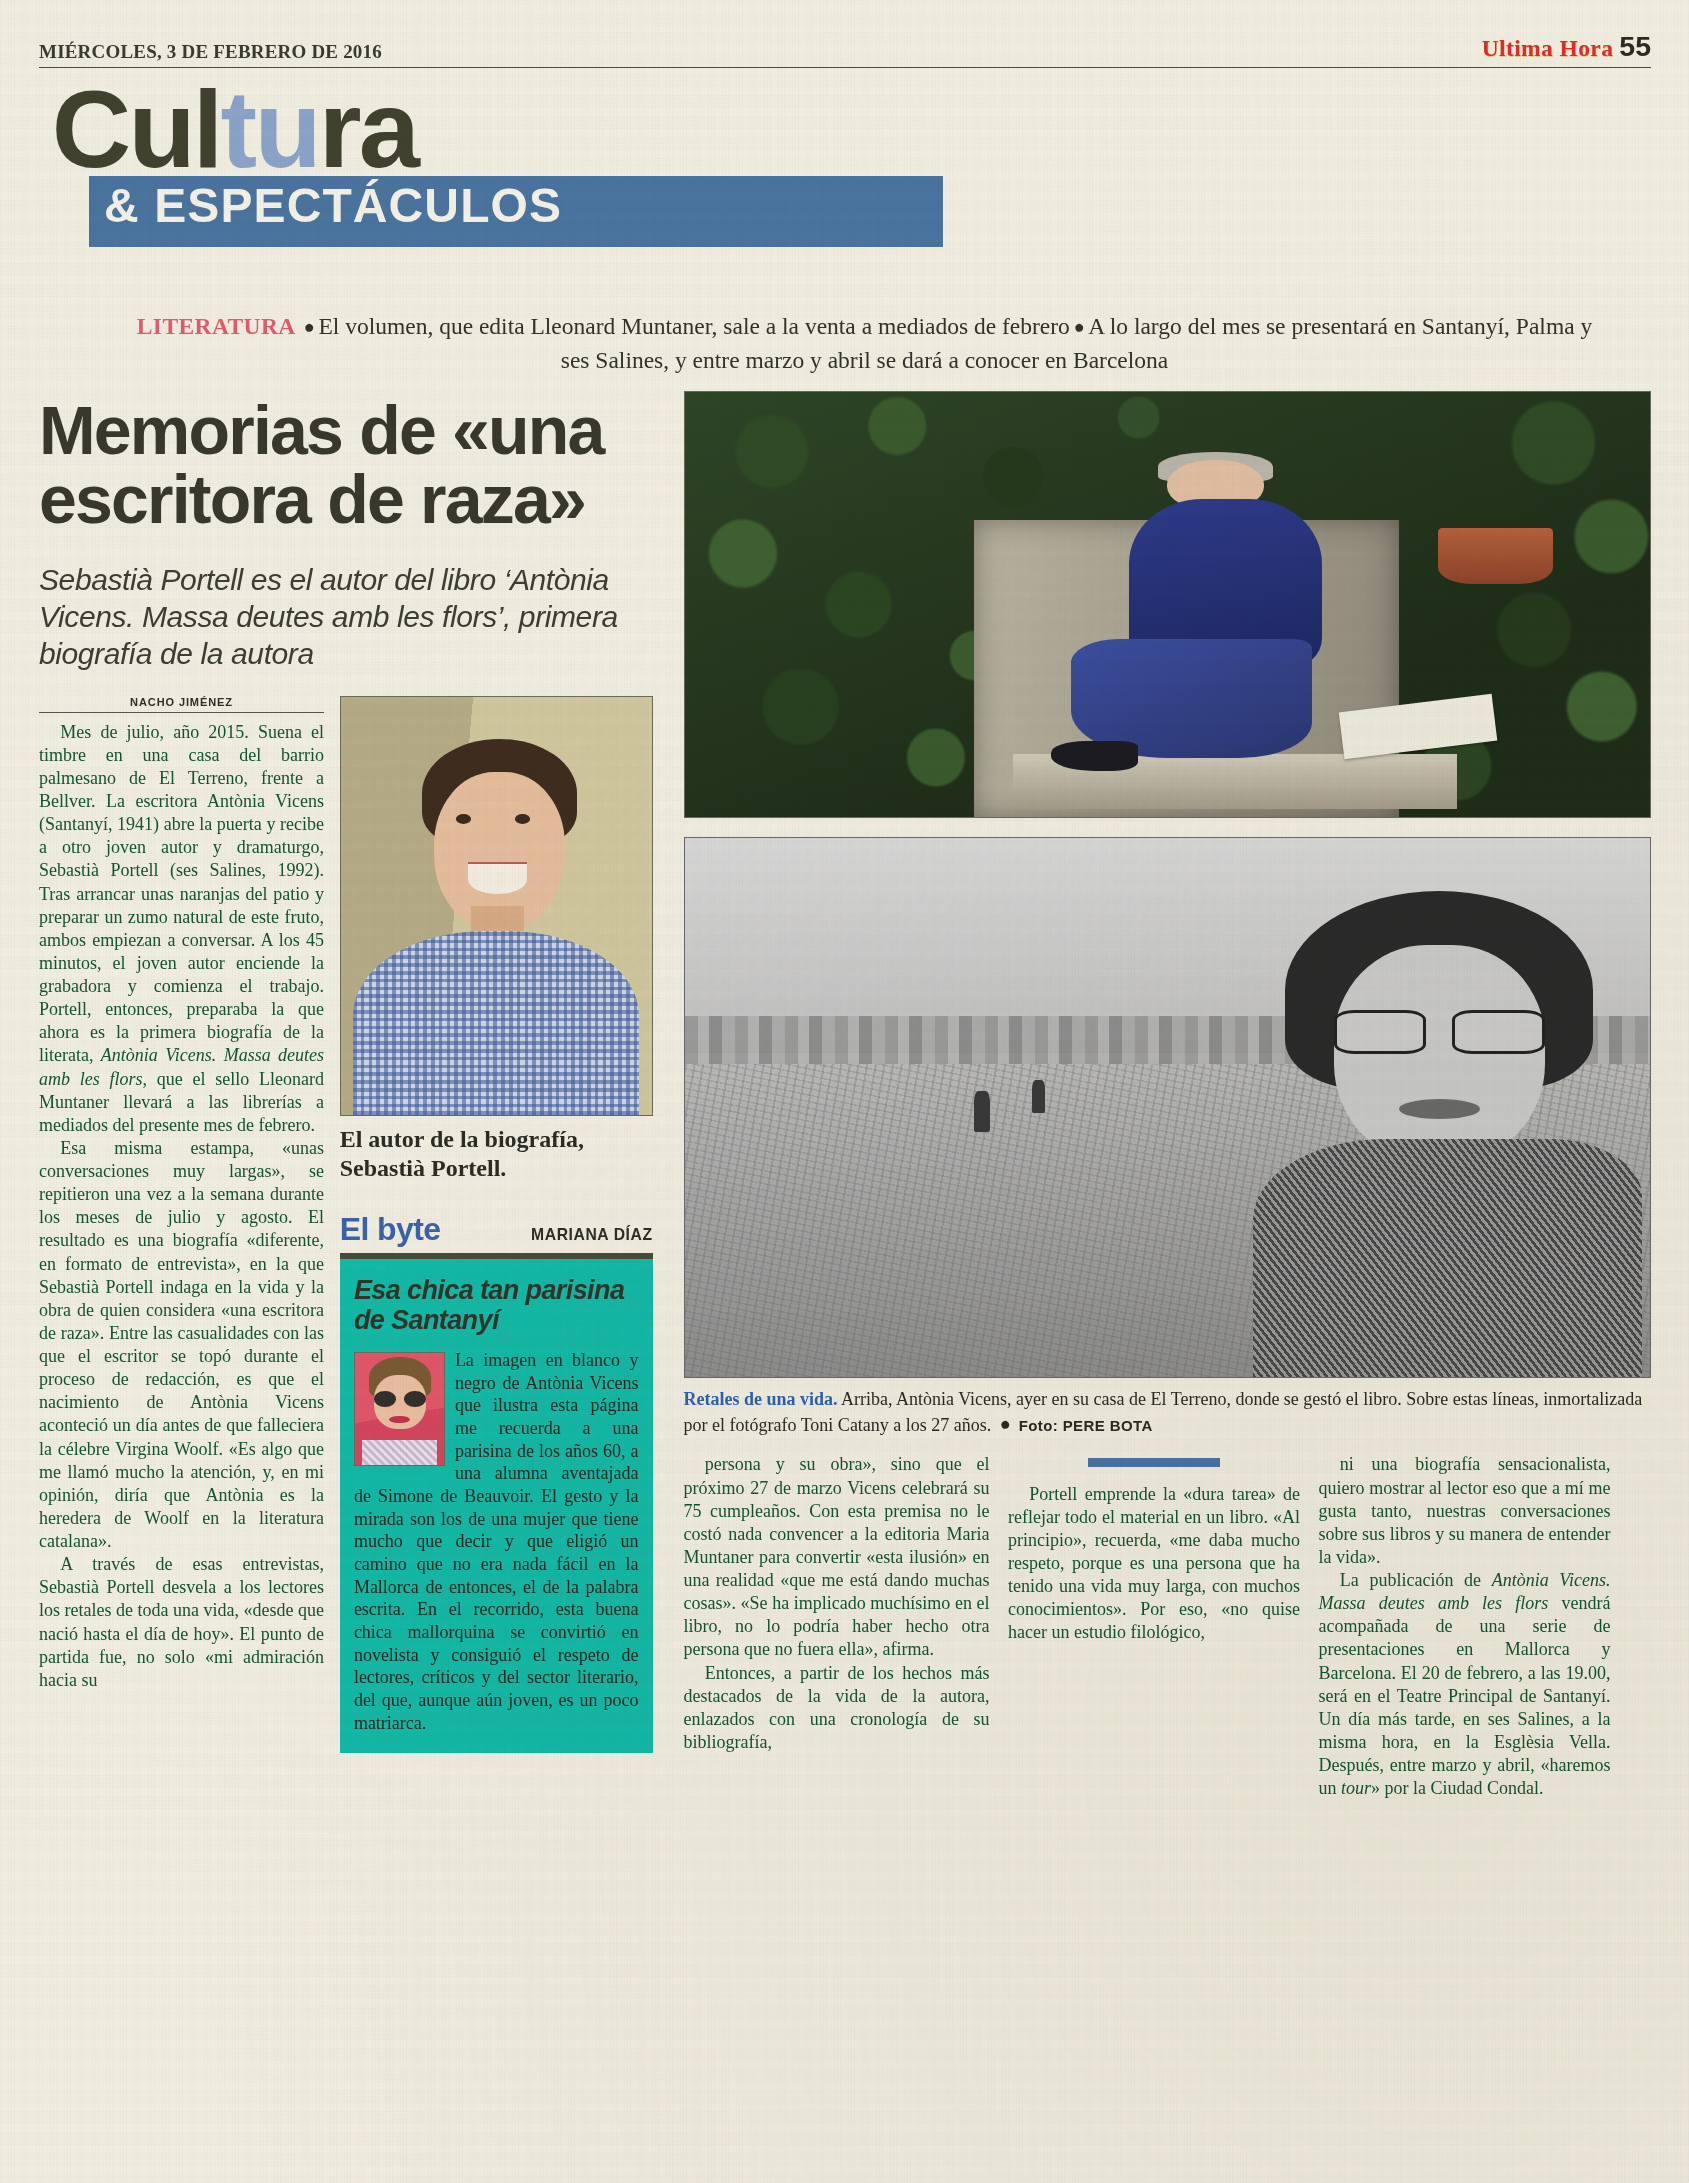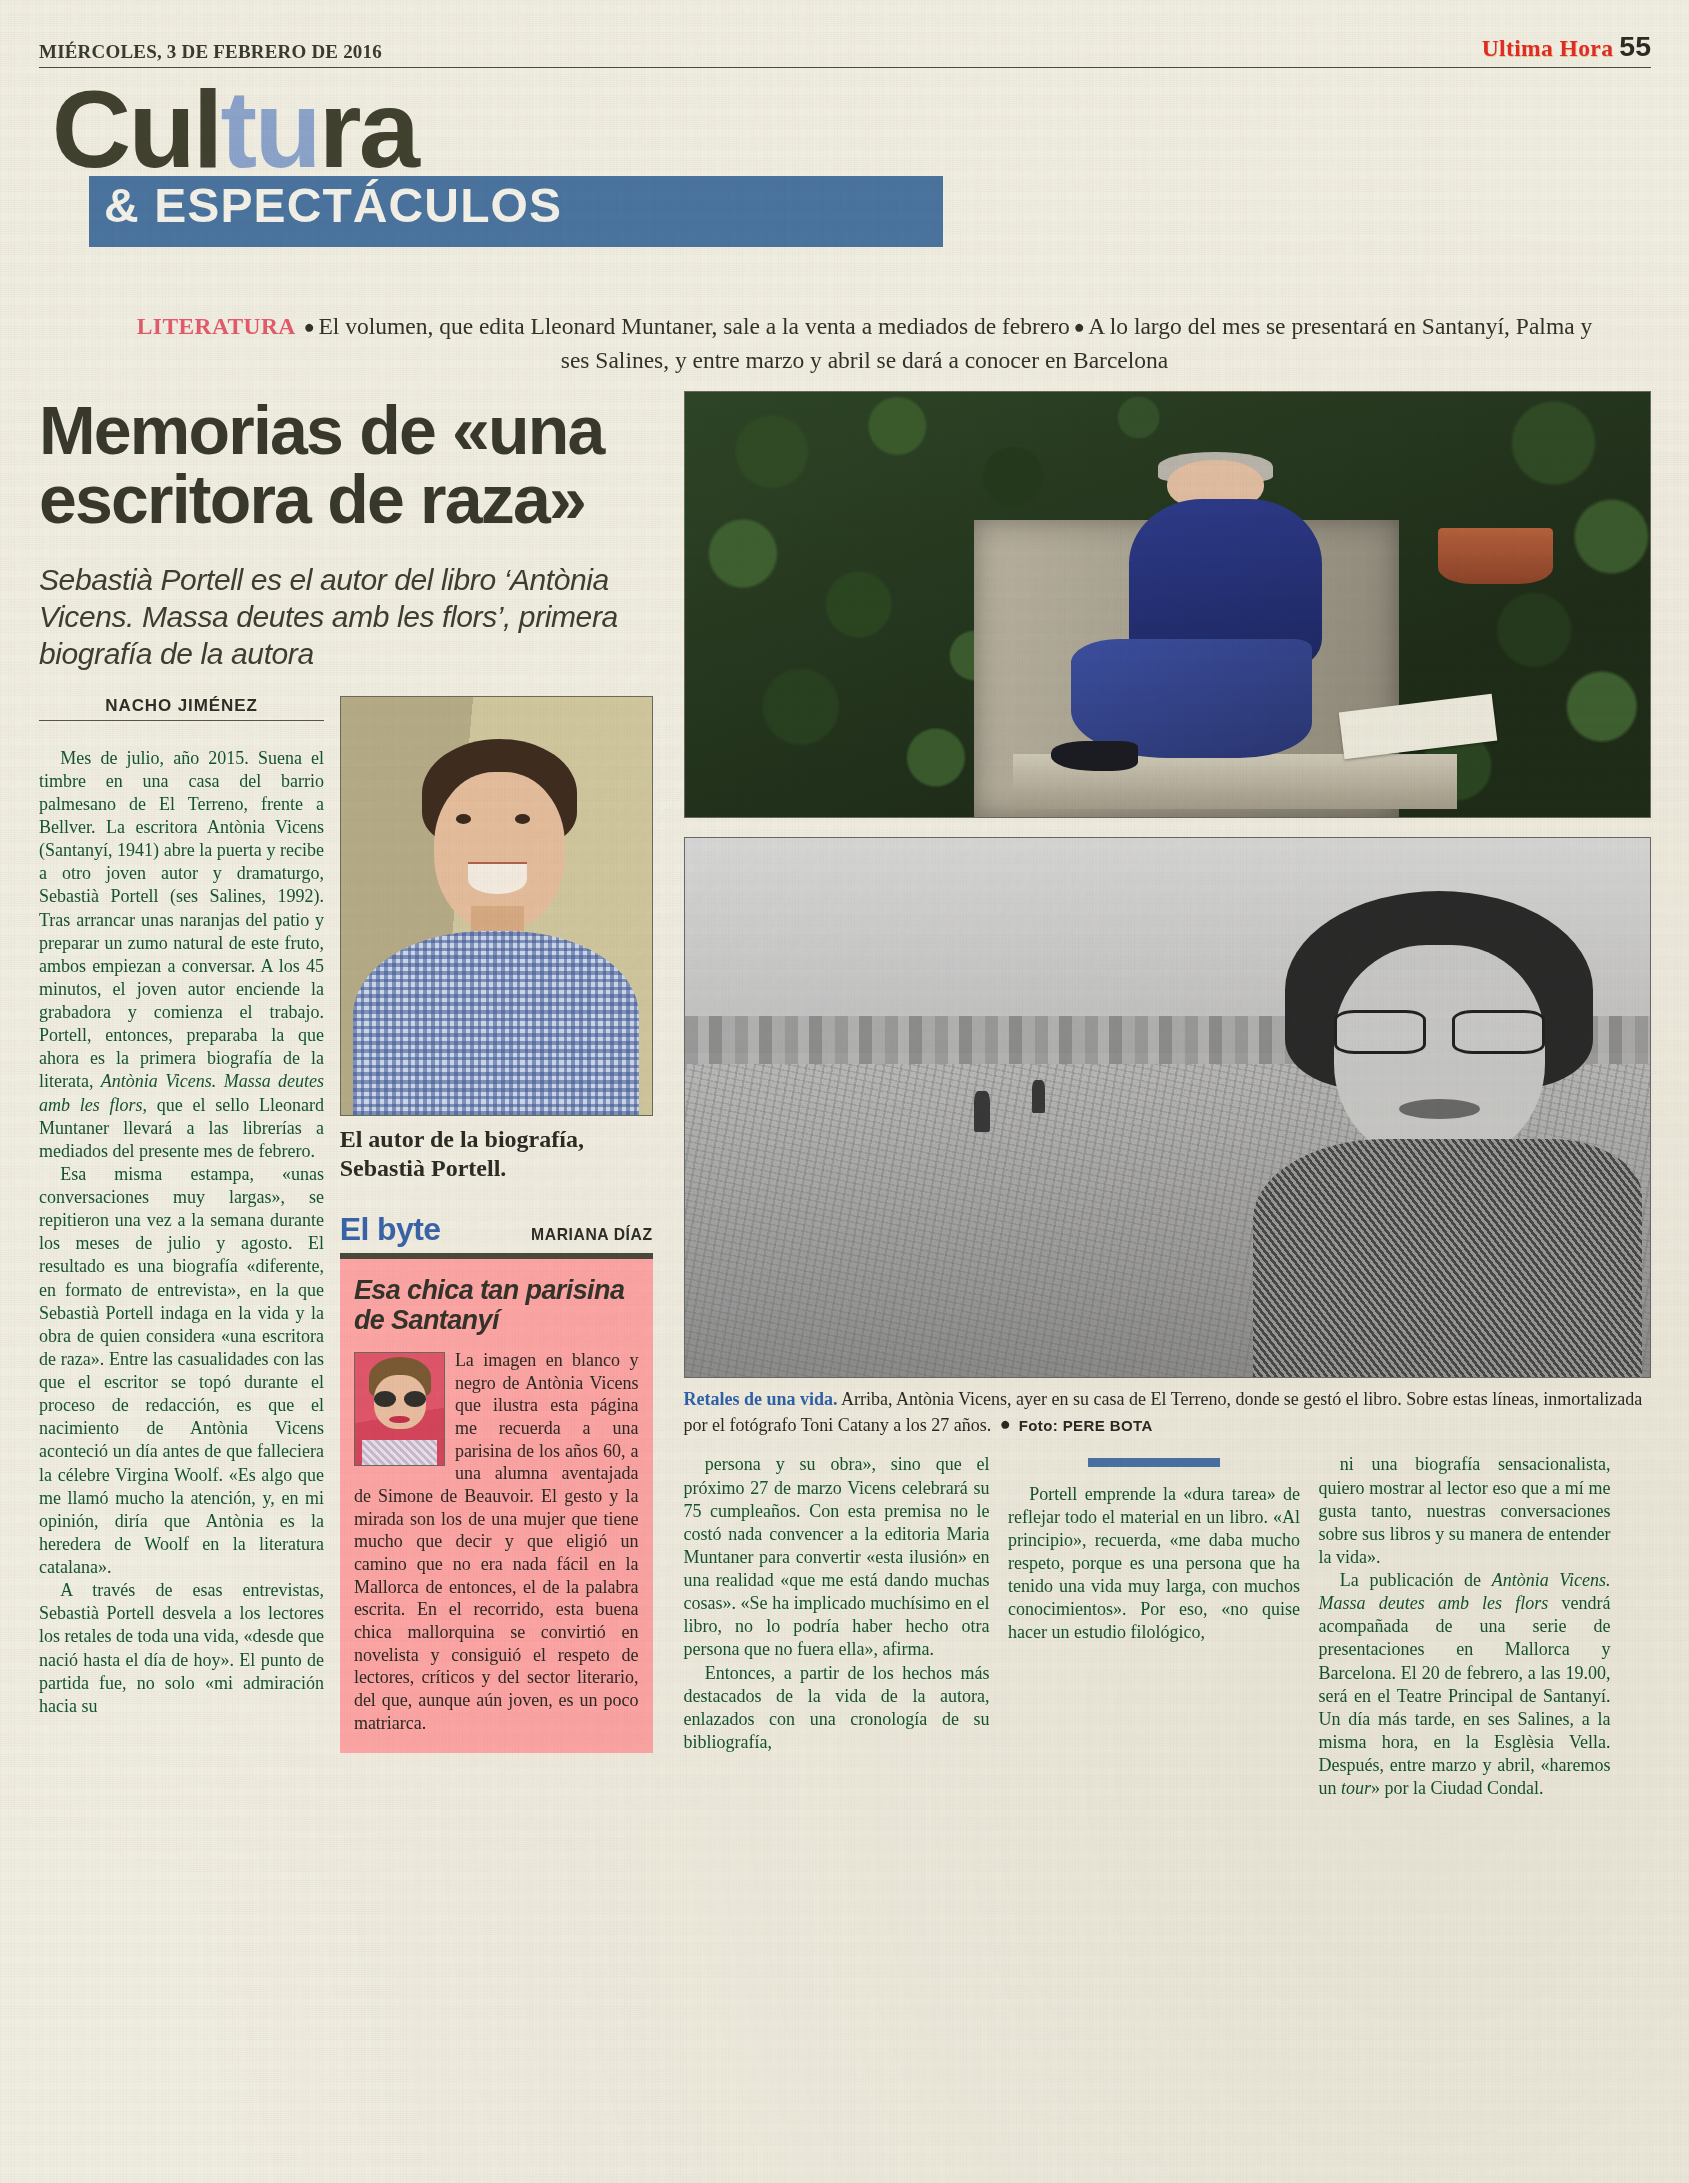--- a/index.html
+++ b/index.html
@@ -135,23 +135,23 @@
     font-family:"Liberation Sans", sans-serif;
     font-size:30px; line-height:1.22; letter-spacing:-0.4px;
     color:#3d3d31; margin:28px 0 0 0; font-weight:400;font-style:italic;
   }
 
   
   .lower-left{ display:flex; gap:15.7px; margin-top:24px; }
   .story-col{ width:285px; }
   .byline{
     font-family:"Liberation Sans", sans-serif; font-weight:bold;
-    font-size:17px; letter-spacing:0.9px; color:#2e2e26;
+    font-size:11px; letter-spacing:0.9px; color:#2e2e26;
     text-align:center; padding-bottom:3.6px;
-    border-bottom:1.8px solid #55554a; margin-bottom:26px;
+    border-bottom:1.8px solid #55554a; margin-bottom:8px;
   }
   .bodytext p{
     margin:0; font-family:"Liberation Serif", serif;
     font-size:18px; line-height:1.285; text-align:justify;
     color:#14532d; text-indent:21.3px; hyphens:auto;
   }
   .bodytext p + p{ margin-top:0; }
   .bodytext em{ font-style:italic; }
 
   
@@ -197,21 +197,21 @@
   .elbyte-head{ display:flex; align-items:baseline; justify-content:space-between; }
   .elbyte-title{
     font-family:"Liberation Sans", sans-serif; font-weight:bold;
     font-size:32px; color:#3a63a8; letter-spacing:-0.6px;
   }
   .elbyte-author{
     font-family:"Liberation Sans", sans-serif; font-weight:bold;
     font-size:15.7px; letter-spacing:0.6px; color:#2e2e26;
   }
   .elbyte-rule{ height:6.4px; background:#4a4a3c; margin-top:5px; }
-  .elbyte-body{ background:#fca5a5; padding:15.7px 14.2px 18.5px 14.2px; }
+  .elbyte-body{ background:#14b8a6; padding:15.7px 14.2px 18.5px 14.2px; }
   .elbyte-headline{
     font-family:"Liberation Sans", sans-serif; font-weight:bold; font-style:italic;
     font-size:27px; line-height:1.14; letter-spacing:-0.6px; color:#33332a; margin:0 0 12.8px 0;
   }
   .elbyte-text{
     font-family:"Liberation Serif", serif; font-size:18px; line-height:1.26;
     text-align:justify; color:#2a2a22; hyphens:auto;
   }
   .elbyte-text p{ margin:0; }
   .mug{

